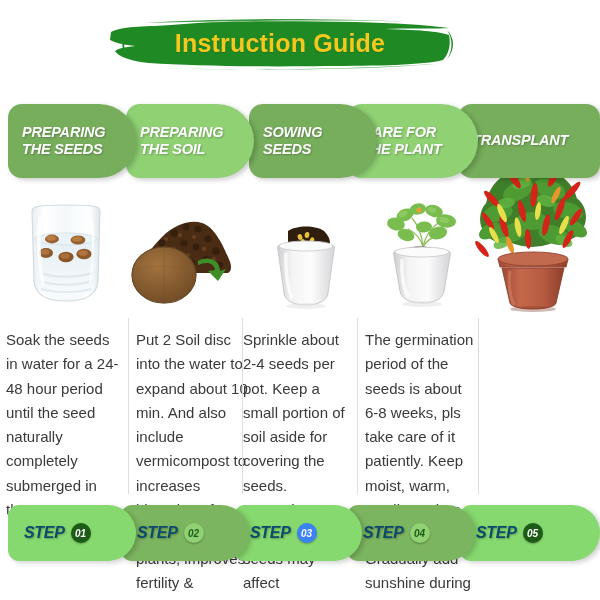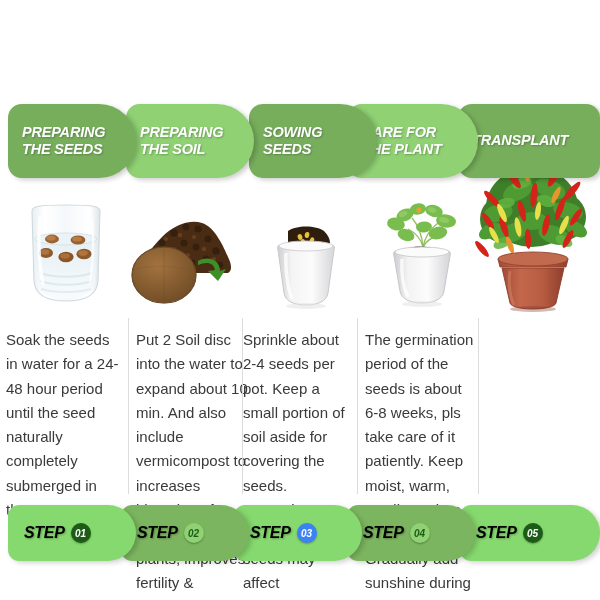--- a/index.html
+++ b/index.html
@@ -49,35 +49,49 @@
   
   .steps{position:absolute;left:8px;top:505px;width:592px;height:56px;}
   .step{
     position:absolute;top:0;height:56px;
     border-radius:12px 30px 30px 12px;
     box-shadow:3px 2px 5px rgba(0,0,0,.18);
     display:flex;align-items:center;
   }
   .step-inner{display:flex;align-items:center;gap:6px;padding-left:16px;}
   .step-word{
-    color:#000000;font-weight:bold;font-style:italic;font-size:16px;
+    color:#0c4a6e;font-weight:bold;font-style:italic;font-size:16px;
     letter-spacing:-.3px;text-shadow:1px 1px 2px rgba(0,0,0,.28);
   }
   .step-badge{
     width:20px;height:20px;border-radius:50%;
     display:flex;align-items:center;justify-content:center;
     font-size:10px;font-weight:bold;font-style:italic;
     box-shadow:0 1px 2px rgba(0,0,0,.3);
   }
 </style>
 </head>
 <body>
 
 <div id="page">
 
+  <div class="title-wrap">
+    <svg class="title-brush" viewBox="0 0 350 58" preserveAspectRatio="none">
+      <path d="M6,18 C20,11 44,13 66,11 C120,6 190,7 250,8 C290,9 322,11 344,14
+               C330,15 300,14 280,15 C320,16 336,18 344,21
+               C346,30 344,40 338,46 C320,51 270,52 220,52
+               C160,53 90,52 44,49 C26,47 14,43 10,37
+               C14,34 22,33 30,32 C20,31 10,29 5,26 Z" fill="#1f8a23"></path>
+      <path d="M40,9 C110,4 220,4 310,8 C250,6 150,6 40,9 Z" fill="#1f8a23" opacity=".85"></path>
+      <path d="M60,54 C150,57 260,56 330,50 C250,55 140,57 60,54 Z" fill="#1f8a23" opacity=".7"></path>
+      <path d="M22,20 C18,28 18,36 24,44 C16,38 15,27 22,20 Z" fill="#1f8a23"></path>
+      <path d="M342,16 C350,24 350,36 342,45 C348,36 348,25 342,16 Z" fill="#1f8a23"></path>
+    </svg>
+    <div class="title-text">Instruction Guide</div>
+  </div>
 
   <div class="tabs">
     <div class="tab" style="left:0;width:128px;background:#77ae5c;z-index:5;">
       <span class="tab-label">PREPARING
 THE SEEDS</span>
     </div>
     <div class="tab" style="left:118px;width:128px;background:#8fd173;z-index:4;">
       <span class="tab-label">PREPARING
 THE SOIL</span>
     </div>

